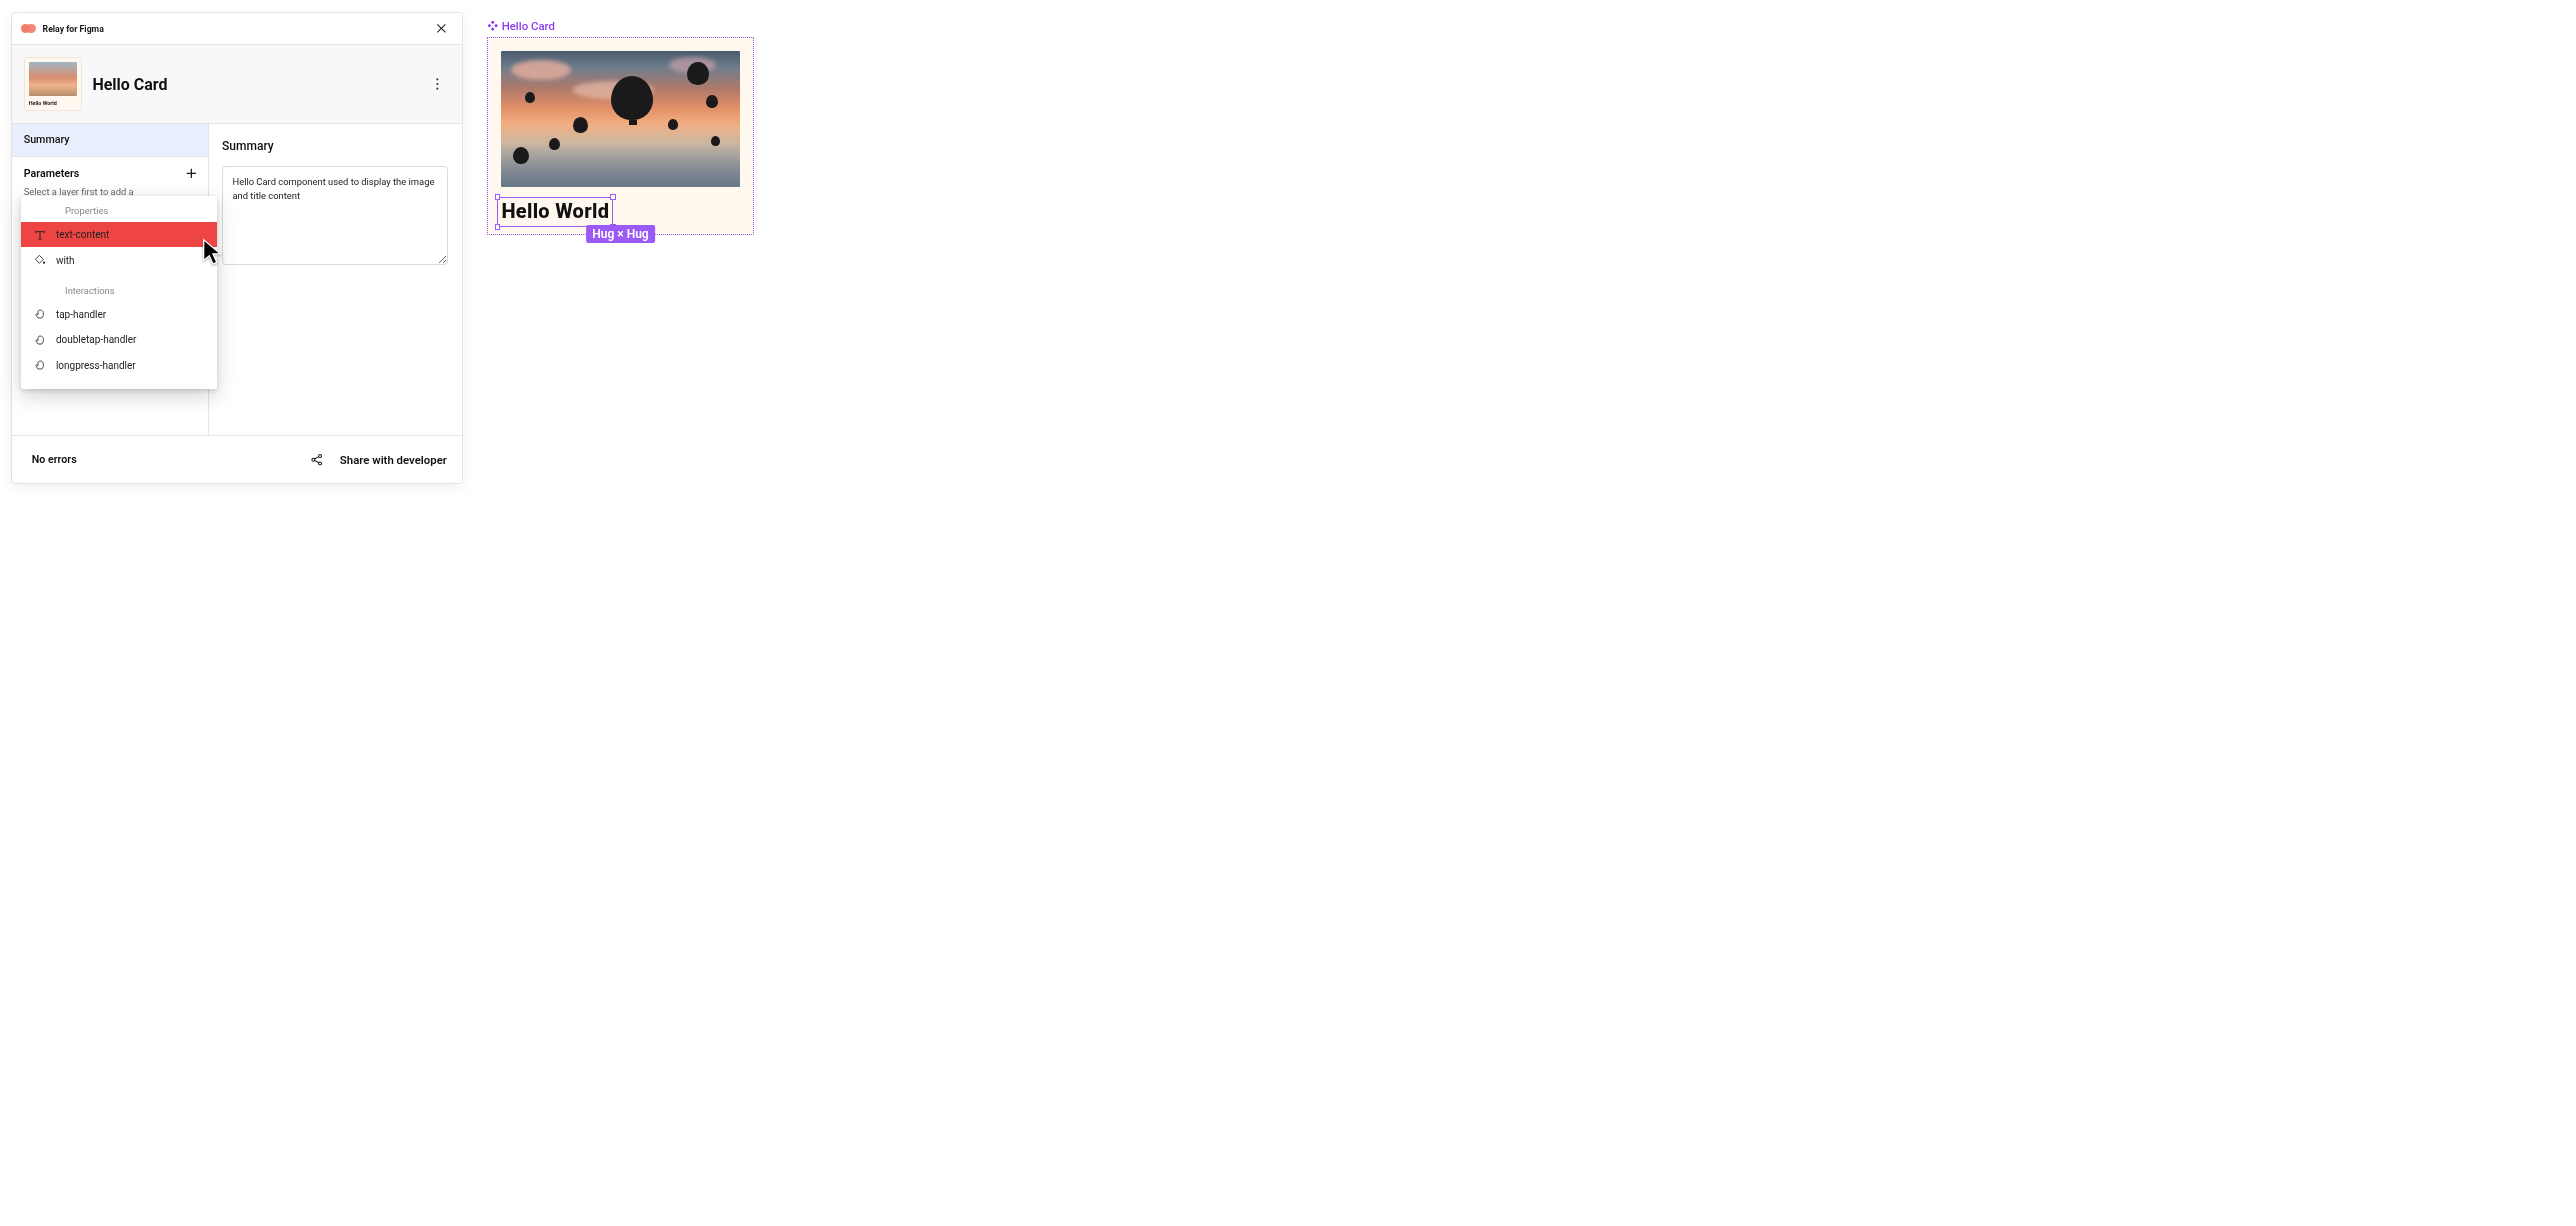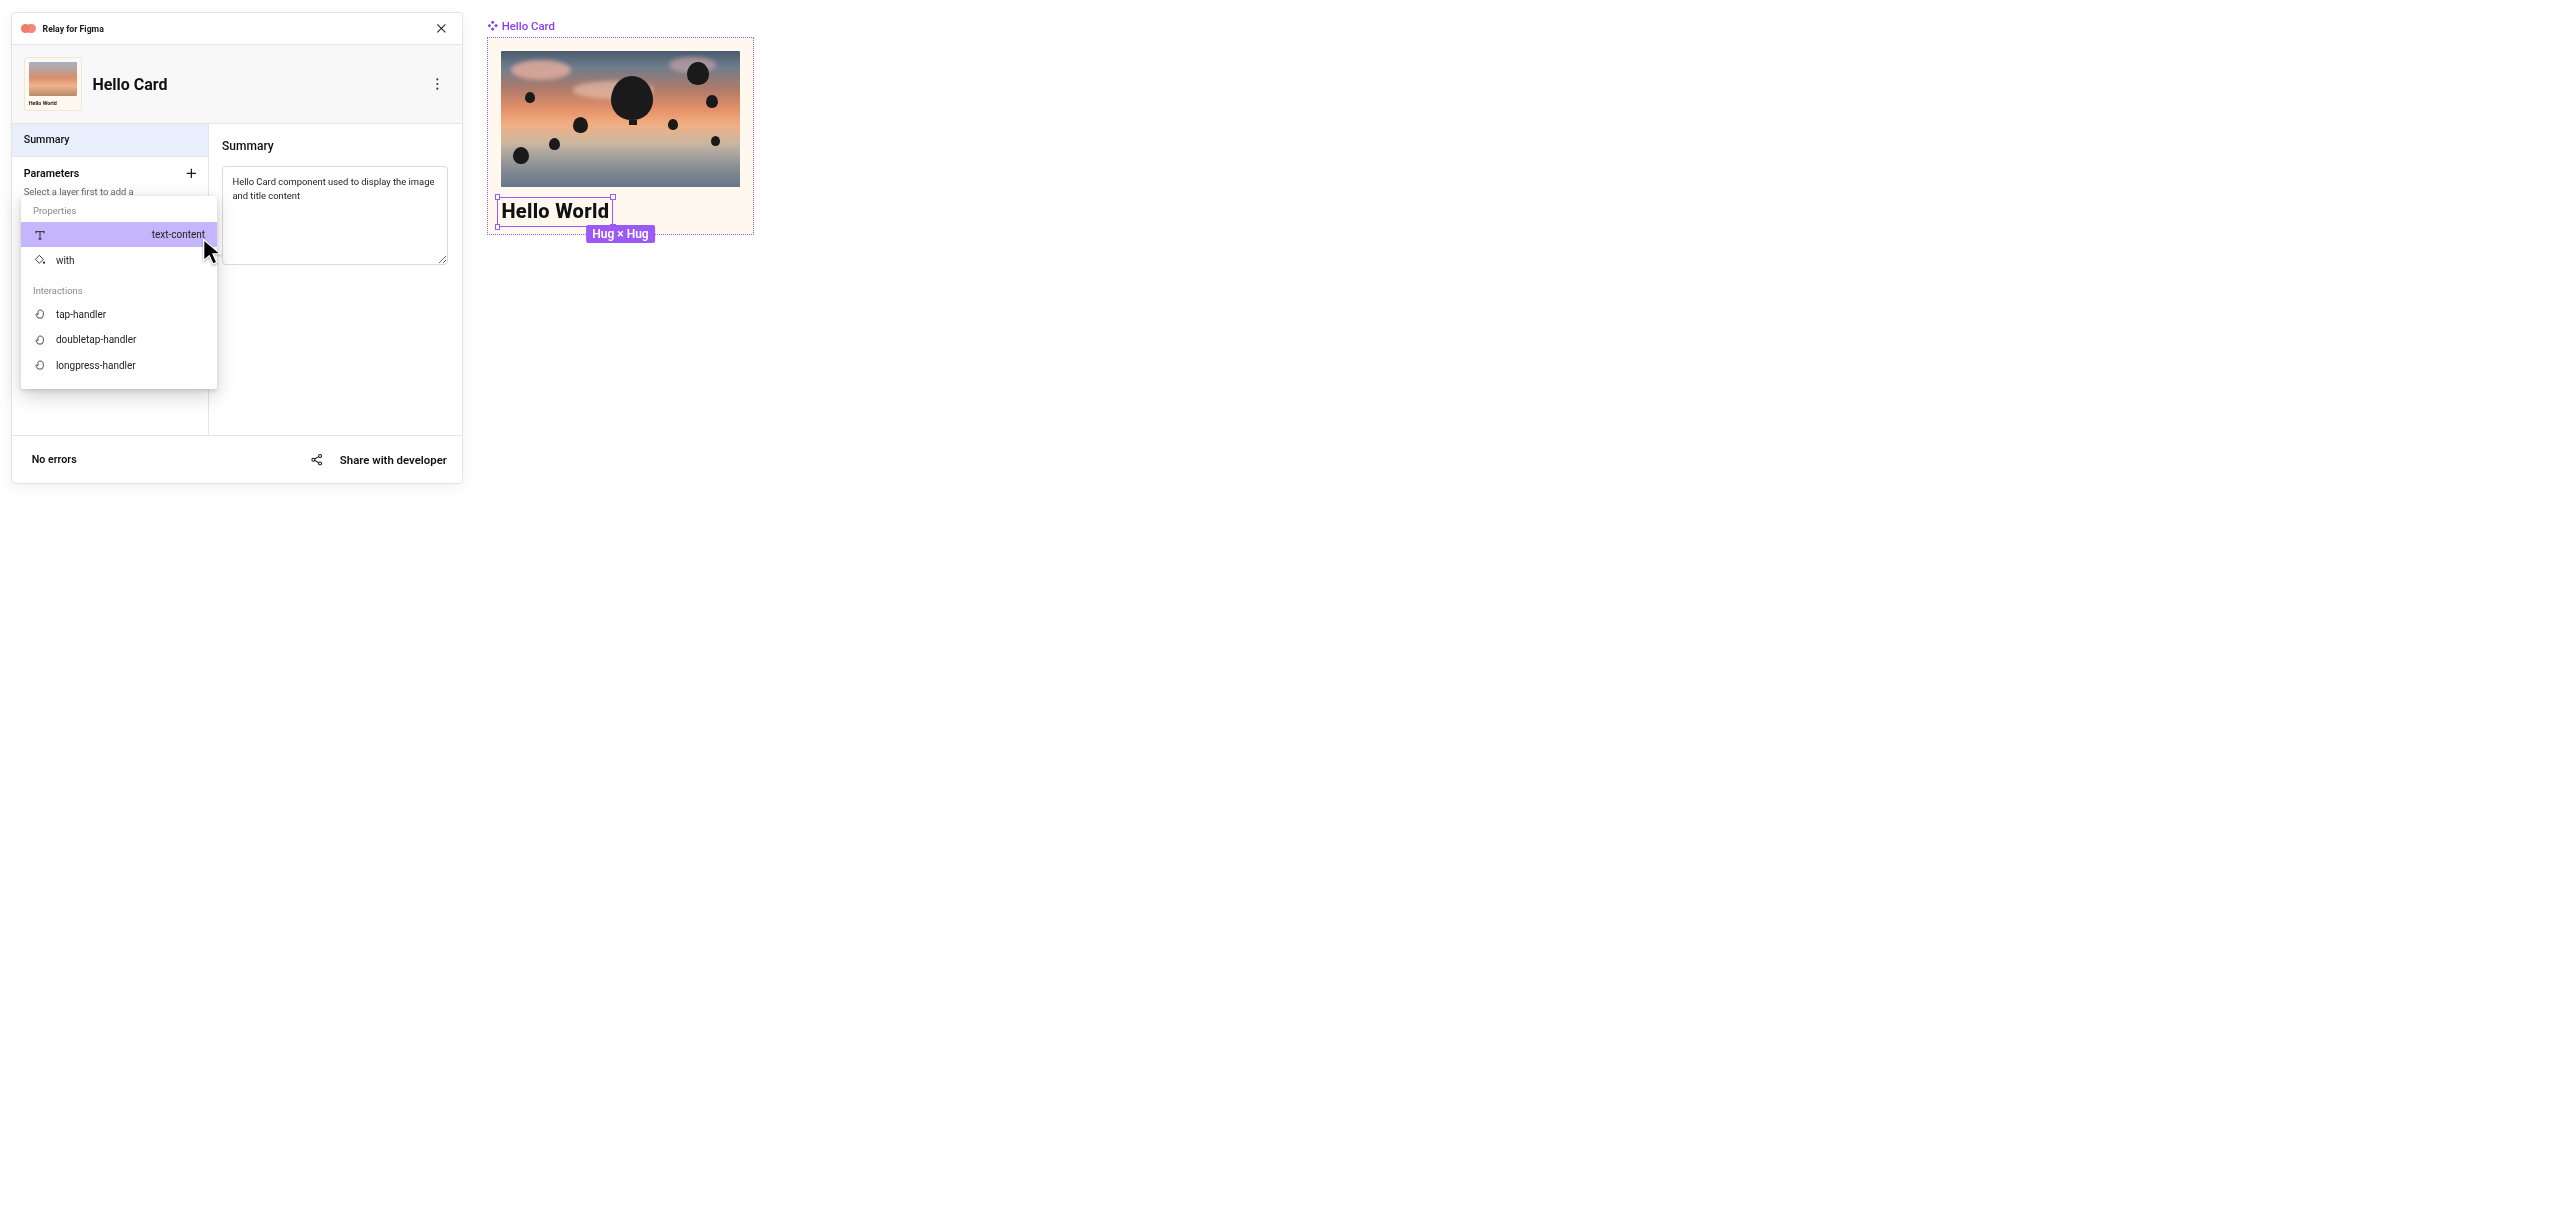--- a/index.html
+++ b/index.html
@@ -113,27 +113,27 @@
     left: 9.4px;
     top: 72px;
     width: 196px;
     background: #ffffff;
     border-radius: 2.7px;
     box-shadow: 0 6.7px 20px rgba(0,0,0,0.18), 0 1.3px 4px rgba(0,0,0,0.12);
     padding: 9.4px 0 10.7px 0;
     z-index: 40;
   }
   .pop-section {
-    padding: 0 12px 5.4px 12px; font-size: 9.4px; color: #888;
+    padding: 0 12px 5.4px 12px; font-size: 9.4px; color: #888; margin-left: 32px;
   }
   .pop-item {
     display: flex; align-items: center; gap: 8px;
     padding: 5.4px 12px; font-size: 10px; color: #222; cursor: pointer;
   }
-  .pop-item.hovered { background: #c4b5fd; justify-content: space-between; }
+  .pop-item.hovered { background: #ef4444; }
   .pop-item .pi-icon {
     width: 14.8px; height: 14.8px; display:flex; align-items:center; justify-content:center; color:#222;
   }
   .pop-gap { height: 12px; }
 
   
   .cursor {
     position: absolute; left: 189px; top: 114px; width: 24px; height: 28px; z-index: 60;
     filter: drop-shadow(0 1.3px 1.3px rgba(0,0,0,0.35));
   }

